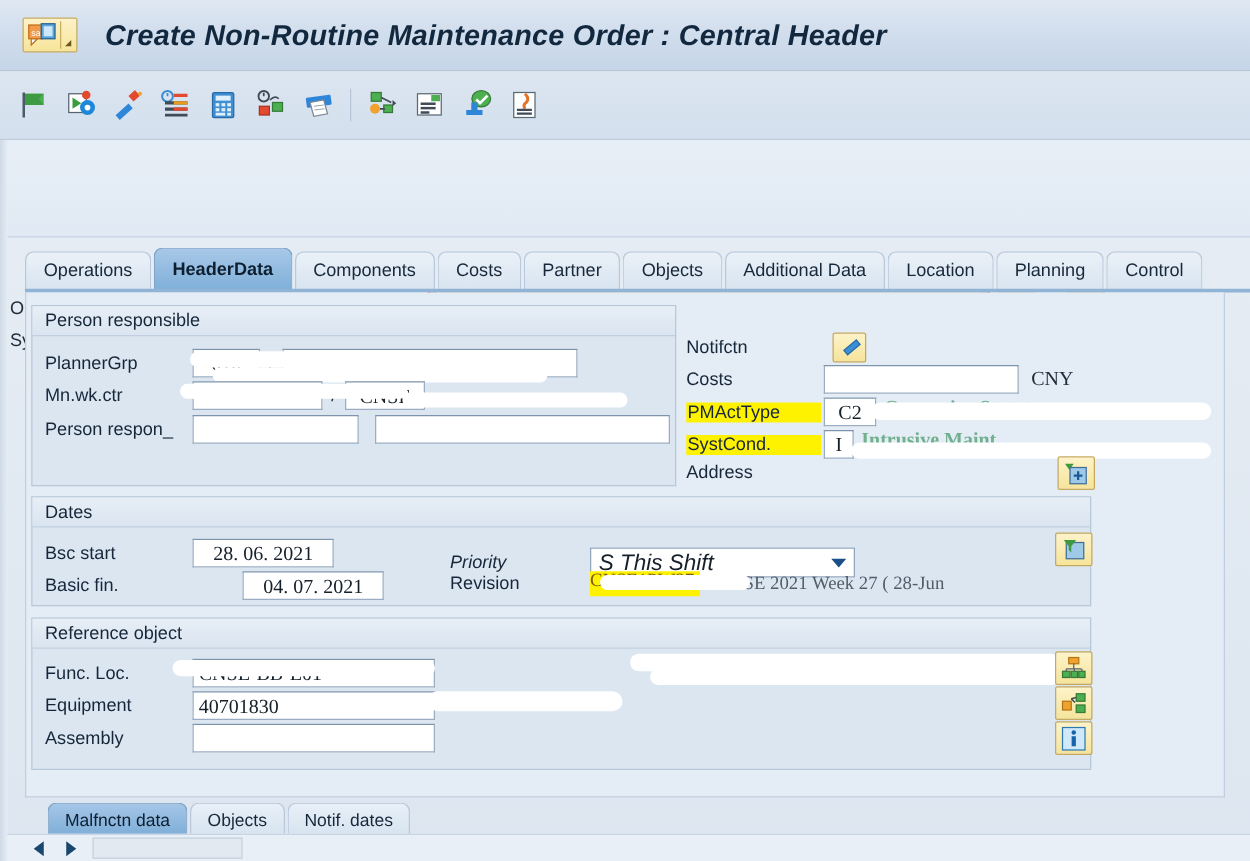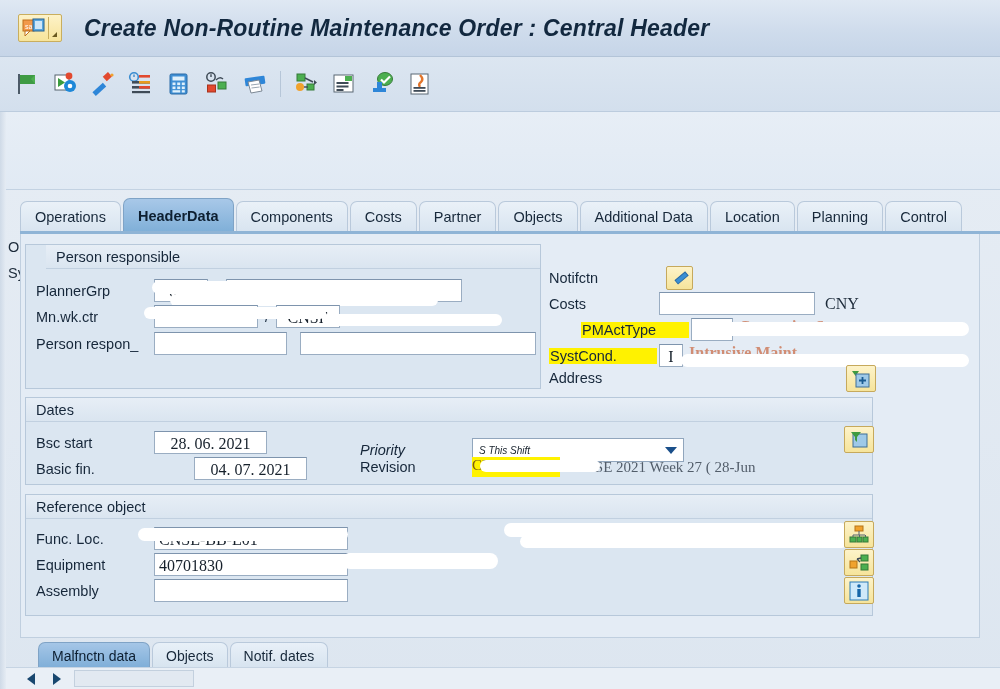--- a/index.html
+++ b/index.html
@@ -145,28 +145,28 @@
   }
 
   .frow { position:absolute; display:flex; align-items:center; }
   .flabel { font-size:14.5px; color:#16273a; white-space:nowrap; }
   .flabel.hl { background:#fff200; padding:0 1px; }
 
   .redact {
     position:absolute; background:#ffffff; border-radius:14px;
   }
   .ghost {
-    position:absolute; color:#c2410c; font-family:"Liberation Serif",serif;
+    position:absolute; color:#15803d; font-family:"Liberation Serif",serif;
     white-space:nowrap; opacity:.55;
   }
 
   .combo {
     width:212px; height:24px; background:#fff; border:1px solid #91a6bd;
     display:flex; align-items:center; justify-content:space-between;
-    padding:0 6px; font-size:10px; color:#16202b; cursor:pointer;
+    padding:0 6px; font-size:18px; color:#16202b; cursor:pointer;
   }
   .combo .arr {
     width:0;height:0;border-left:6px solid transparent;border-right:6px solid transparent;
     border-top:7px solid #1a4f8a;
   }
 
   
   .btabstrip {
     position:absolute; left:38px; top:642px; display:flex; align-items:flex-end;
   }
@@ -412,21 +412,21 @@
         <span>Planning</span>
       </div>
     <div class="tab">
         <span>Control</span>
       </div>
   </div>
   <div class="tab-underline"></div>
 
   <div class="panel">
 
-    <div class="grp" style="left:4px; top:10px; width:516px; height:145px;padding-left:20px;">
+    <div class="grp" style="left:4px; top:10px; width:516px; height:145px;">
       <div class="grp-title">Person responsible</div>
 
       <div class="frow" style="left:10px; top:34px;">
         <span class="flabel" style="width:118px">PlannerGrp</span>
         <span class="fld" style="width:54px;text-align:center">010</span>
         <span class="flabel" style="margin:0 7px">/</span>
         <span class="fld" style="width:236px"></span>
       </div>
 
       <div class="redact" style="left:126px; top:36px; width:282px; height:13px;"></div>
@@ -458,21 +458,21 @@
           </svg>
         </span>
       </div>
 
       <div class="frow" style="left:0; top:26px;">
         <span class="flabel" style="width:110px">Costs</span>
         <span class="fld" style="width:156px"></span>
         <span class="lbl" style="margin-left:10px;font-family:'Liberation Serif',serif;font-size:16px">CNY</span>
       </div>
 
-      <div class="frow" style="left:0; top:52px;margin-left:32px;">
+      <div class="frow" style="left:0; top:52px;">
         <span class="flabel hl" style="width:108px">PMActType</span>
         <span class="fld" style="width:42px;margin-left:2px;text-align:center">C2</span>
         <span class="ghost" style="left:158px; top:0; font-size:16px; font-weight:bold;">Corrective Statutory</span>
       </div>
       <div class="redact" style="position:absolute; left:148px; top:56px; width:272px; height:14px;"></div>
 
       <div class="frow" style="left:0; top:78px;">
         <span class="flabel hl" style="width:108px">SystCond.</span>
         <span class="fld" style="width:24px;margin-left:2px;text-align:center">I</span>
         <span class="ghost" style="left:140px; top:0; font-size:16px; font-weight:bold;">Intrusive Maint</span>

